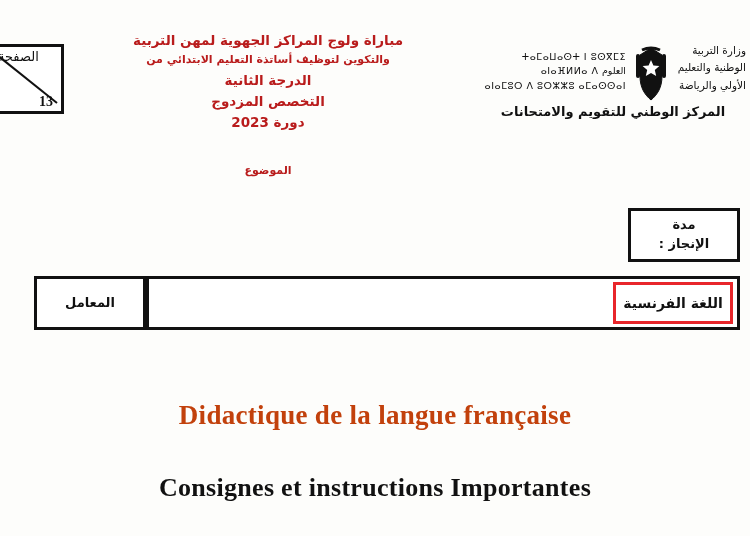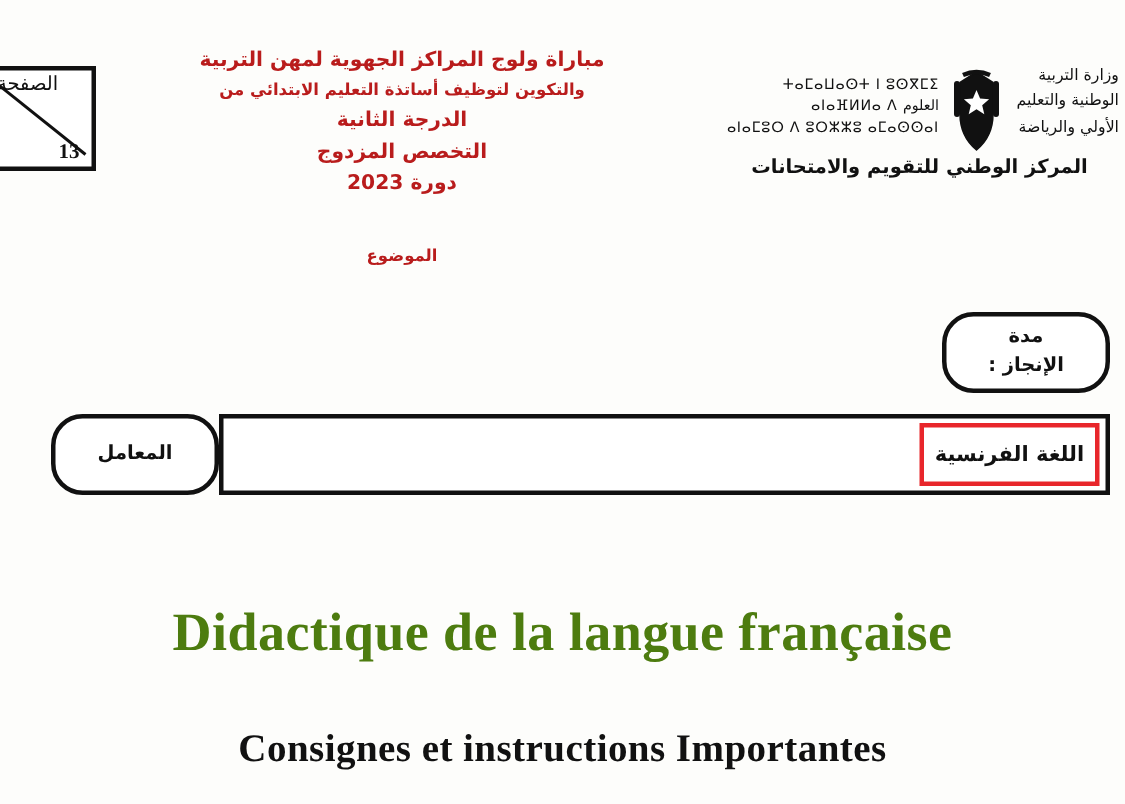--- a/index.html
+++ b/index.html
@@ -158,21 +158,20 @@
     display: flex;
     align-items: center;
     justify-content: center;
     box-sizing: border-box;
   }
   .cell-small {
     width: 112px;
     height: 54px;
     margin-left: 22px;
     flex: 0 0 112px;
-    border-radius: 21px;
   }
   .cell-small .txt {
     direction: rtl;
     text-align: center;
     font-family: "DejaVu Sans", sans-serif;
     font-weight: bold;
     font-size: 13px;
     line-height: 1.45;
   }
   .cell-wide {
@@ -214,23 +213,23 @@
   .lower {
     position: absolute;
     left: 0;
     top: 400px;
     width: 750px;
     text-align: center;
   }
   .didactique {
     font-family: "Liberation Serif", serif;
     font-weight: bold;
-    font-size: 36px;
+    font-size: 27px;
     letter-spacing: 0.3px;
-    color: #4d7c0f;
+    color: #c2410c;
   }
   .consignes {
     margin-top: 42px;
     font-family: "Liberation Serif", serif;
     font-weight: bold;
     font-size: 26px;
     letter-spacing: 0.3px;
     color: #111;
   }
 </style>

